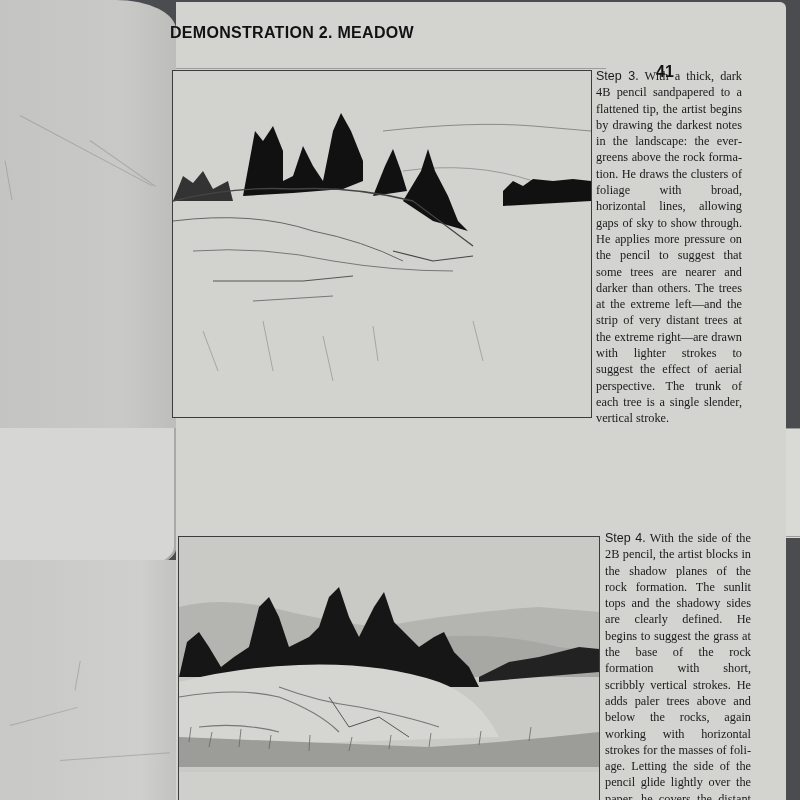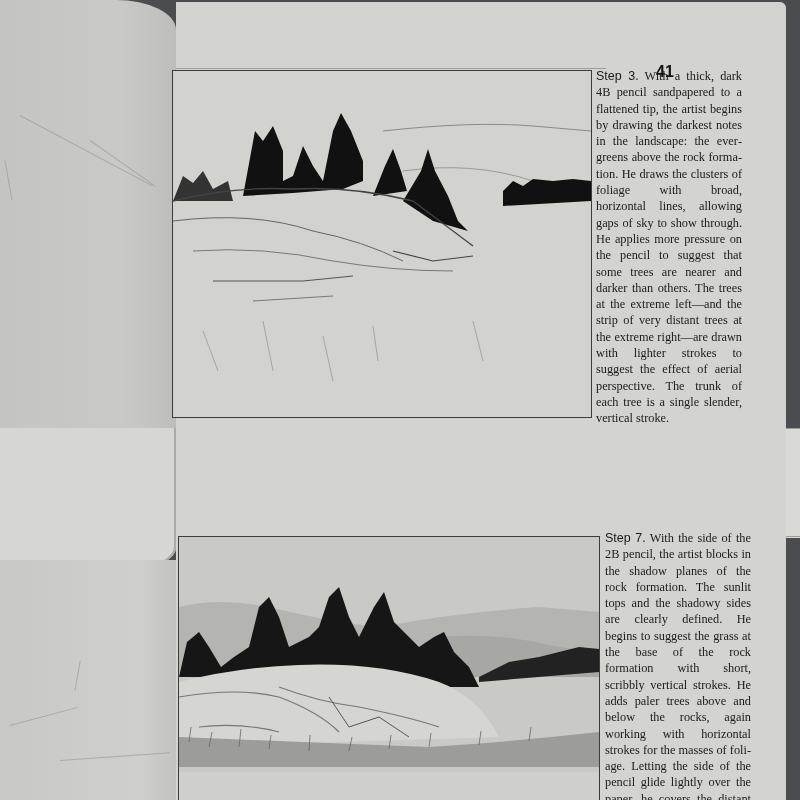--- a/index.html
+++ b/index.html
@@ -93,20 +93,21 @@
   </div>
   <div class="left-page-curl"></div>
   <div class="left-page-bottom">
     <div class="sketch-line" style="left:60px;top:200px;width:110px;transform:rotate(-4deg);"></div>
     <div class="sketch-line" style="left:75px;top:130px;width:30px;transform:rotate(-80deg);"></div>
     <div class="sketch-line" style="left:10px;top:165px;width:70px;transform:rotate(-15deg);"></div>
   </div>
 
   <div class="right-page">
     <div class="page-header">
+      <span class="chapter-title">DEMONSTRATION 2. MEADOW</span>
       <span class="page-number">41</span>
     </div>
     <div class="header-rule"></div>
   </div>
 
   <div class="figure figure-step3">
     <svg viewBox="0 0 418 346">
       <rect width="418" height="346" fill="#d2d2cf"></rect>
       <path d="M210 60 Q300 50 360 55 L418 60" stroke="#8a8a88" stroke-width="1" fill="none"></path>
       <path d="M230 100 Q300 90 360 110" stroke="#999" stroke-width="1" fill="none"></path>
@@ -151,17 +152,17 @@
       <path d="M0 160 Q60 150 100 160 Q140 175 160 195 M100 150 Q140 165 180 170 Q230 180 260 190 M20 190 Q60 185 100 195" stroke="#777" stroke-width="1.2" fill="none"></path>
       <path d="M150 160 L170 190 L200 180 L230 200" stroke="#555" stroke-width="1" fill="none"></path>
 
       <path d="M0 200 Q120 205 250 210 Q330 205 420 195 L420 230 L0 230 Z" fill="#9c9c99"></path>
       <path d="M10 205 L12 190 M30 210 L33 195 M60 210 L62 192 M90 212 L92 198 M130 214 L131 198 M170 214 L173 200 M210 212 L212 198 M250 210 L252 196 M300 208 L302 194 M350 204 L352 190" stroke="#666" stroke-width=".8" fill="none"></path>
       <path d="M0 235 L420 235 L420 270 L0 270 Z" fill="#cfcfcc"></path>
     </svg>
   </div>
 
   <div class="caption caption-step4 caption-cut">
-    <span class="step-label">Step 7.</span>
+    <span class="step-label">Step 4.</span>
     <span>With the side of the 2B pencil, the artist blocks in the shadow planes of the rock formation. The sunlit tops and the shadowy sides are clearly defined. He begins to suggest the grass at the base of the rock formation with short, scribbly vertical strokes. He adds paler trees above and below the rocks, again working with horizontal strokes for the masses of foli­age. Letting the side of the pencil glide lightly over the paper, he covers the distant hills with tone and suggests a few trees on the long slope behind the darker trees. Moving down the nearest hill at</span>
   </div>
 
 </div>
 
 </body></html>

